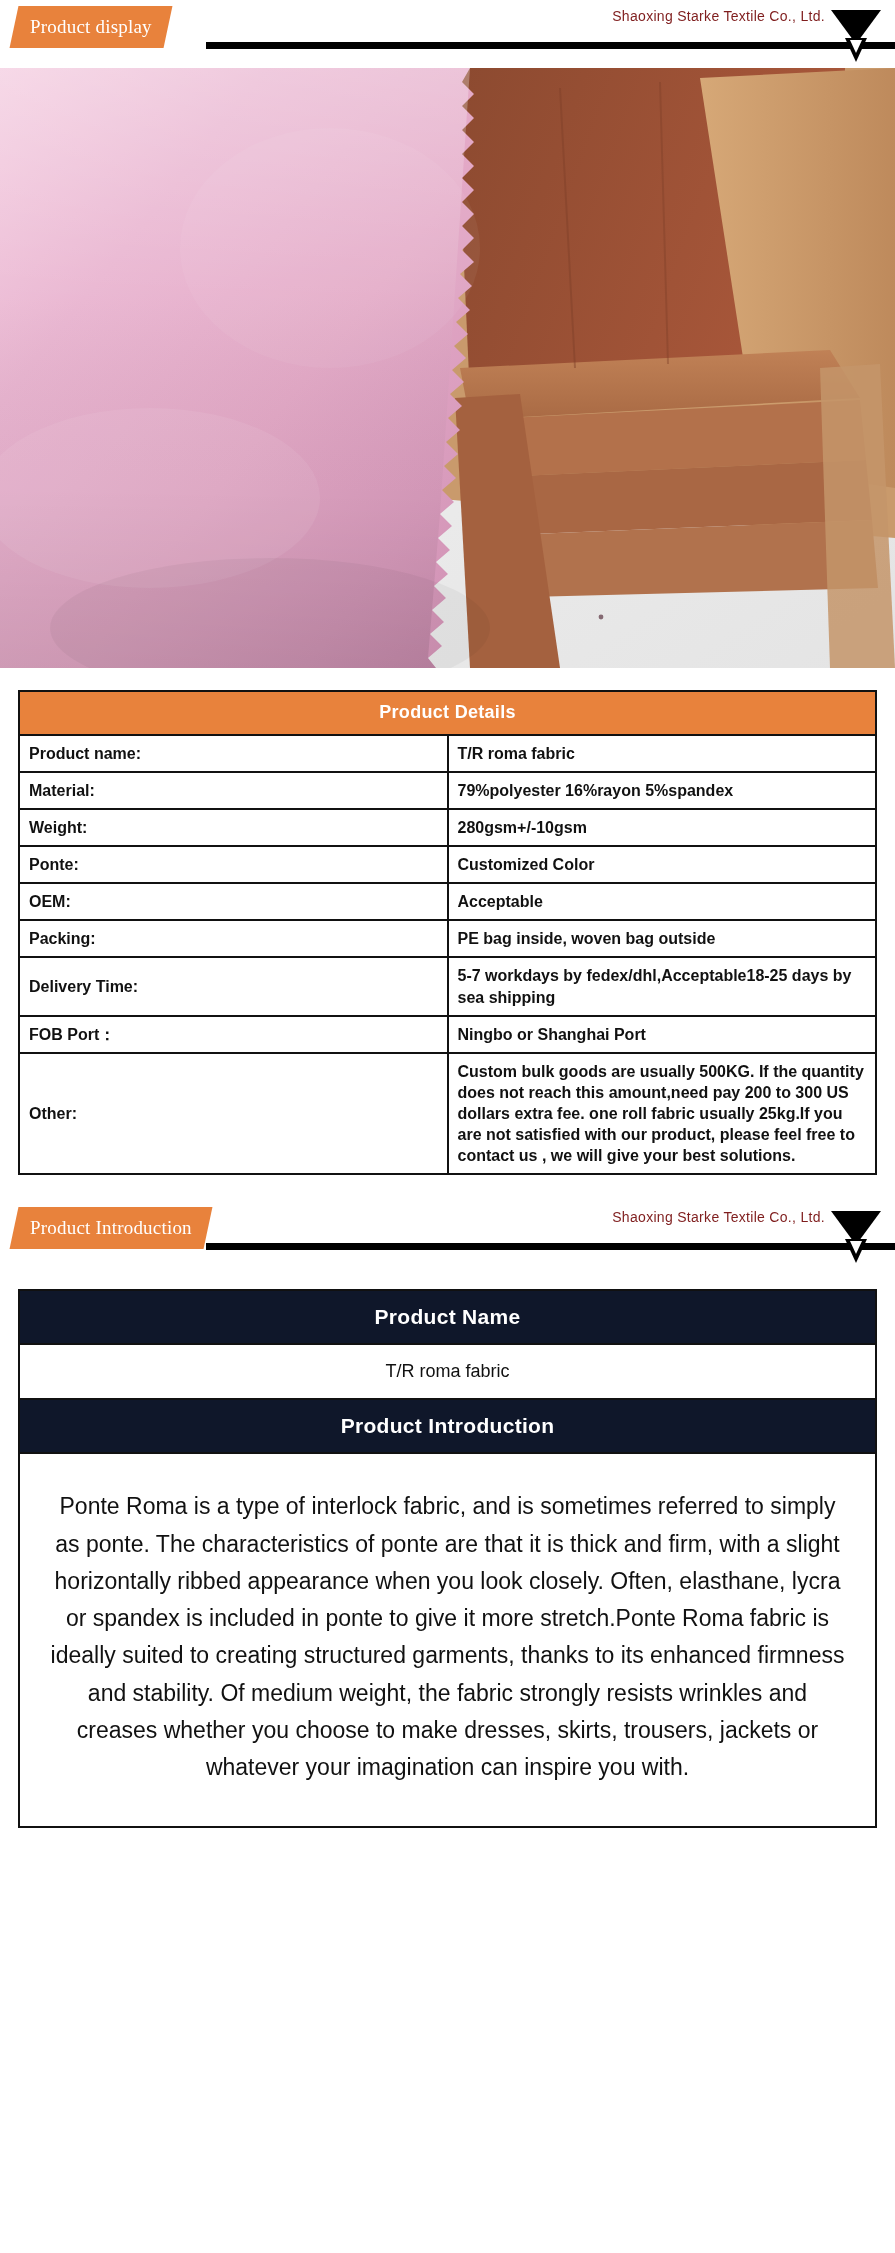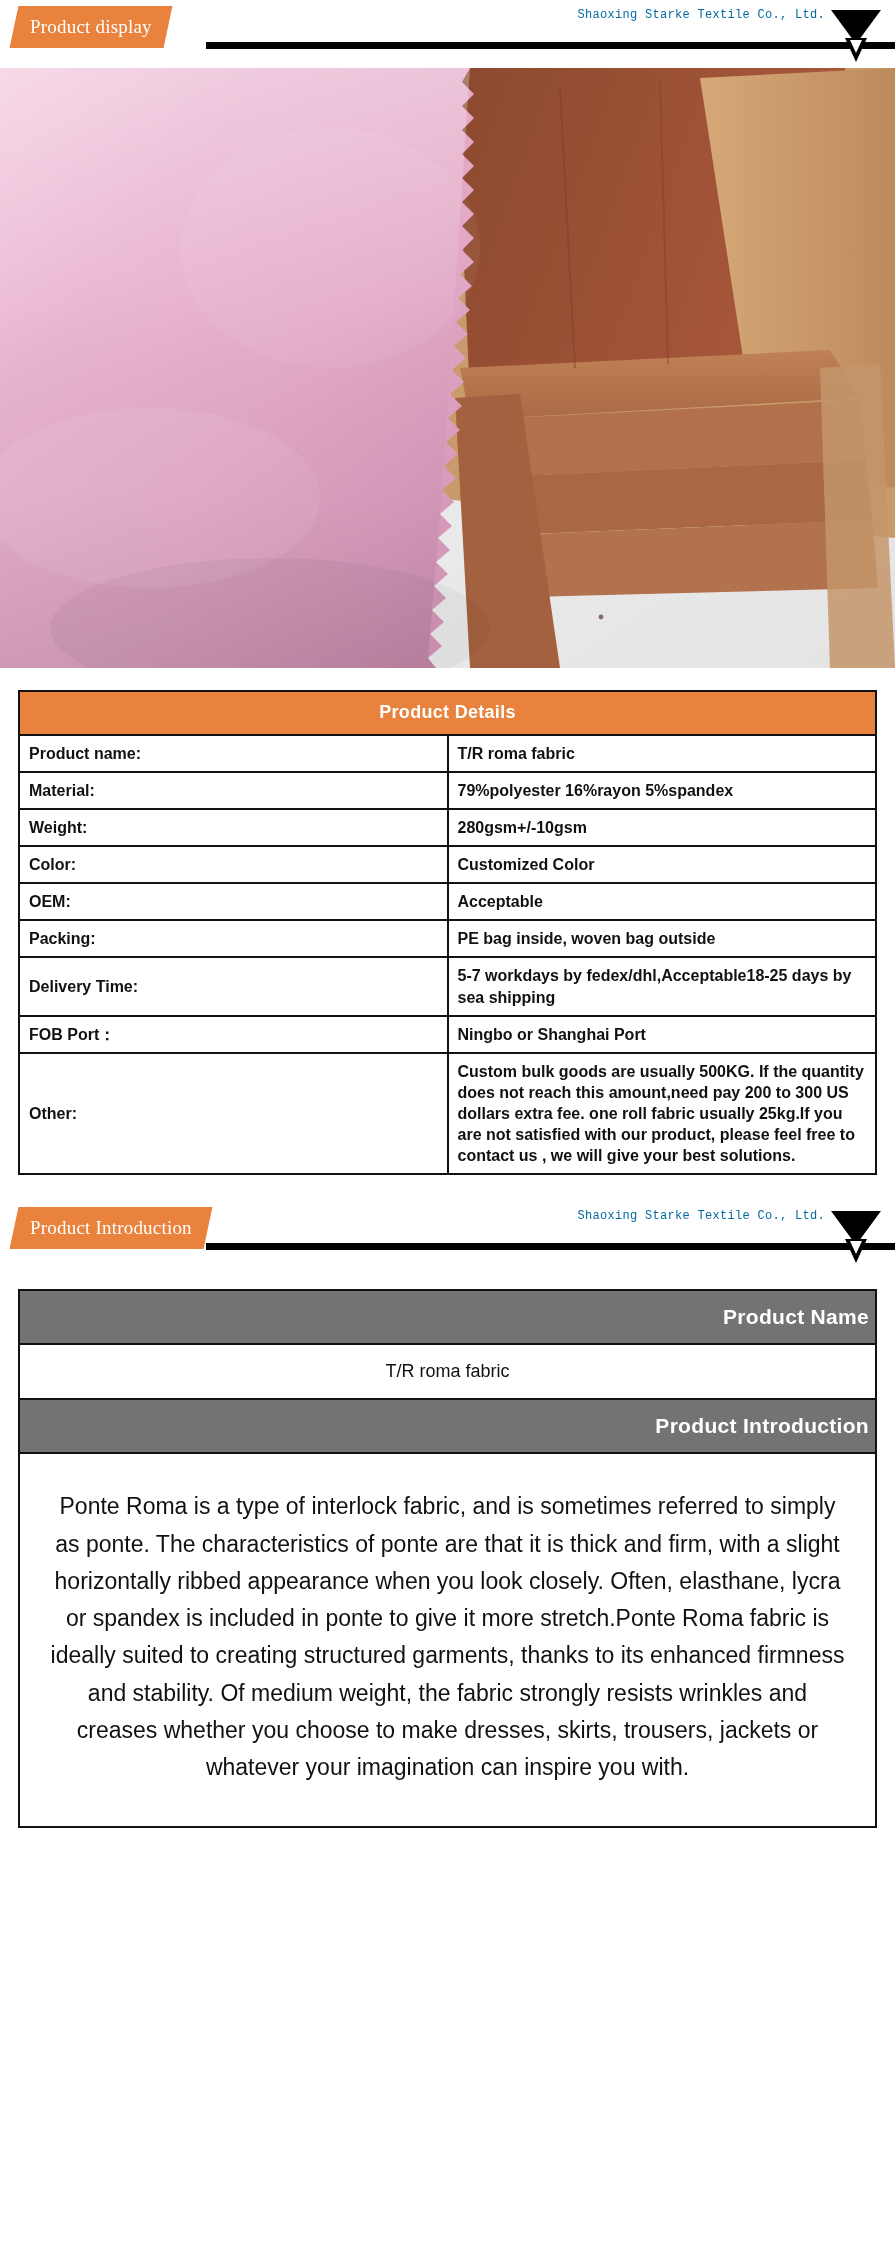--- a/index.html
+++ b/index.html
@@ -49,23 +49,23 @@
     right: 0px;
     top: 42px;
     height: 7px;
     background: #000000;
     z-index: 1;
   }
   .banner-company {
     position: absolute;
     right: 70px;
     top: 8px;
-    font-family: Liberation Mono, monospace;
-    font-size: 12px;
-    color: #0369a1;
+    font-family: Liberation Sans, sans-serif;
+    font-size: 14px;
+    color: #7f1d1d;
     white-space: nowrap;
     letter-spacing: 0.3px;
     z-index: 2;
   }
   .banner-logo {
     position: absolute;
     right: 8px;
     top: 4px;
     width: 62px;
     height: 60px;
@@ -117,23 +117,23 @@
   .gap-d { height: 34px; }
 
   
   table.intro {
     width: 100%;
     border-collapse: collapse;
     table-layout: fixed;
     border: 2px solid #111;
   }
   table.intro th.band {
-    background: #737373;
+    background: #0f172a;
     color: #ffffff;
-    text-align: right;
+    text-align: center;
     font-size: 21px;
     font-weight: bold;
     padding: 14px 6px;
     border: 2px solid #111;
     letter-spacing: 0.3px;
   }
   table.intro td.namecell {
     text-align: center;
     font-size: 18px;
     color: #111;
@@ -251,21 +251,21 @@
       </tr>
       <tr>
         <td class="key">Material:</td>
         <td class="val">79%polyester 16%rayon 5%spandex</td>
       </tr>
       <tr>
         <td class="key">Weight:</td>
         <td class="val">280gsm+/-10gsm</td>
       </tr>
       <tr>
-        <td class="key">Color:</td>
+        <td class="key">Ponte:</td>
         <td class="val">Customized Color</td>
       </tr>
       <tr>
         <td class="key">OEM:</td>
         <td class="val">Acceptable</td>
       </tr>
       <tr>
         <td class="key">Packing:</td>
         <td class="val">PE bag inside, woven bag outside</td>
       </tr>

